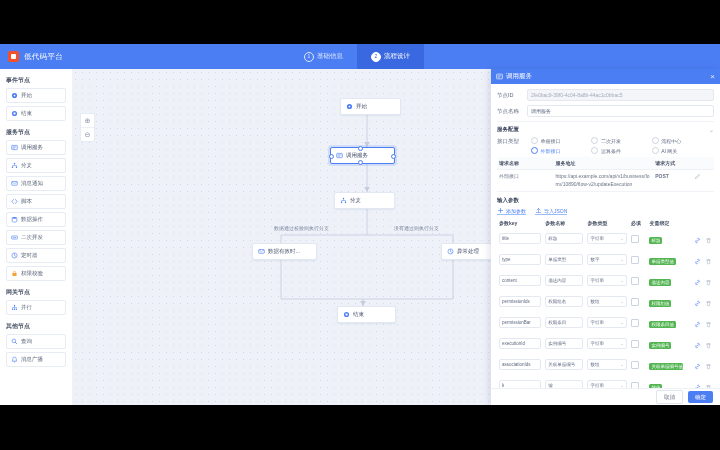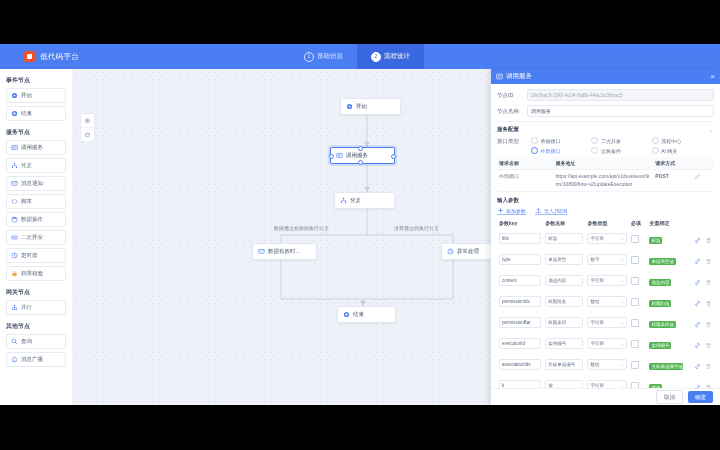--- a/index.html
+++ b/index.html
@@ -1,21 +1,21 @@
 <!DOCTYPE html>
 <html><head>
 <meta charset="utf-8">
 <style>
   html,body{margin:0;padding:0;background:#000;}
   body{width:720px;height:450px;overflow:hidden;font-family:"Liberation Sans","DejaVu Sans",sans-serif;}
   .app{position:absolute;left:0;top:44px;width:720px;height:361px;background:#f5f7fb;overflow:hidden;}
 
   
   .topbar{position:absolute;left:0;top:0;width:720px;height:25px;background:#4c7ef3;display:flex;align-items:center;}
-  .brand{display:flex;align-items:center;gap:5px;padding-left:8px;margin-left:16px;}
+  .brand{display:flex;align-items:center;gap:5px;padding-left:8px;}
   .brand-sq{width:11px;height:11px;border-radius:2px;background:#f2502a;position:relative;}
   .brand-sq:after{content:"";position:absolute;left:3px;top:3px;width:5px;height:5px;background:#fff;border-radius:1px;}
   .brand-txt{color:#fff;font-size:7.5px;letter-spacing:.3px;}
   .steps{position:absolute;left:290px;top:0;height:25px;display:flex;}
   .step{height:25px;display:flex;align-items:center;gap:3px;padding:0 14px;color:#dfe8ff;font-size:6.5px;}
   .step.active{background:#3a68e0;color:#fff;}
   .step-num{width:8px;height:8px;border-radius:50%;border:0.7px solid currentColor;display:flex;align-items:center;justify-content:center;font-size:5px;line-height:1;}
   .step.active .step-num{background:#fff;color:#3a68e0;border-color:#fff;}
   .step-caret{position:absolute;left:368px;top:25px;width:0;height:0;border-left:4px solid transparent;border-right:4px solid transparent;border-top:4px solid #3a68e0;}
 

